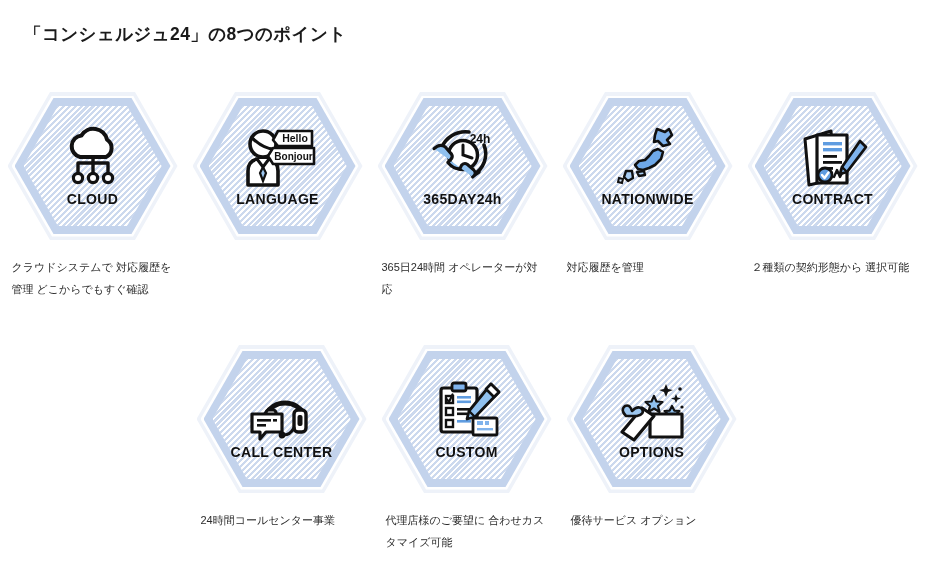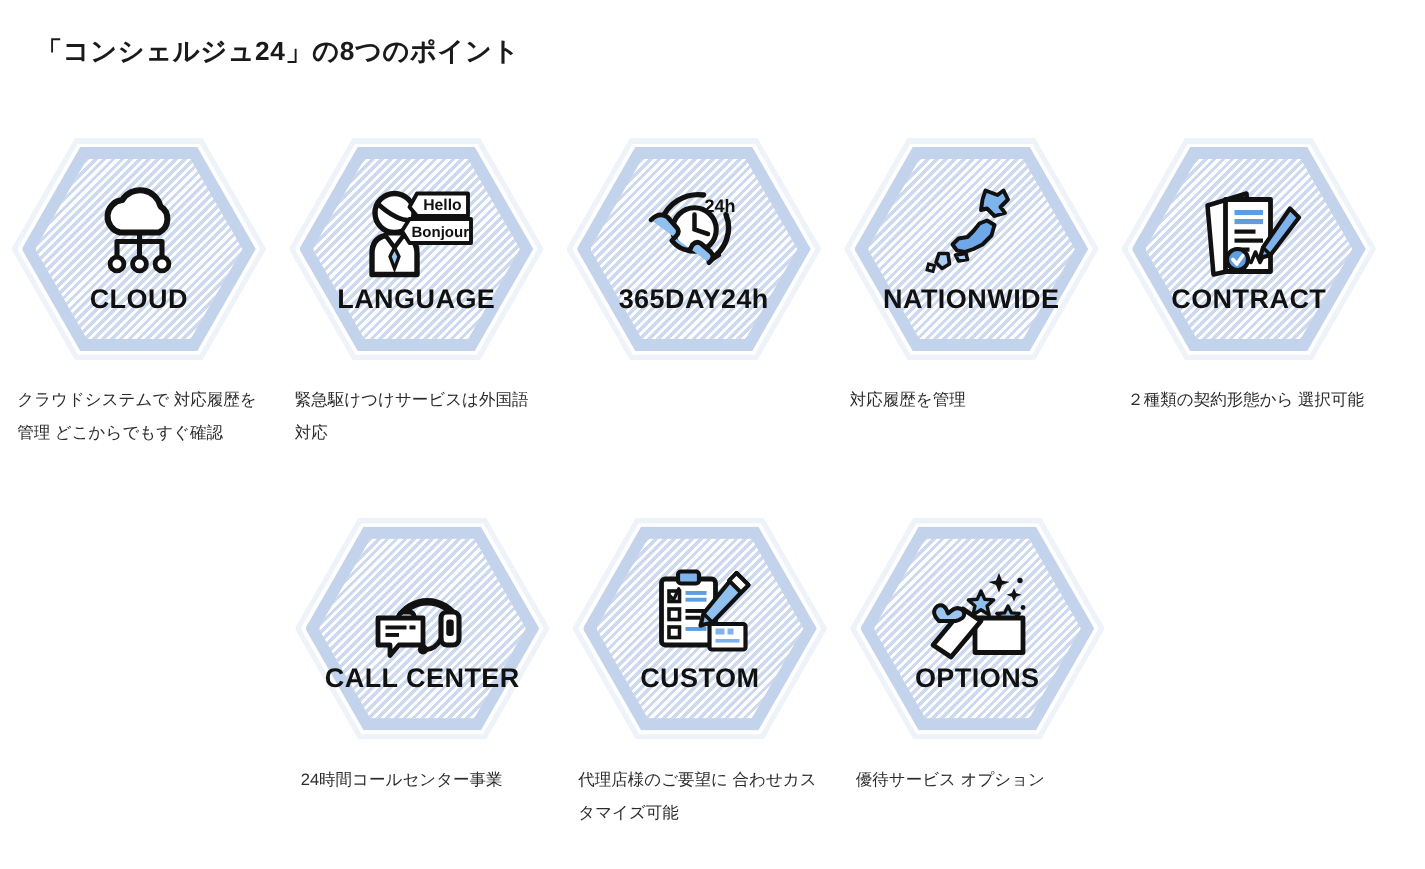--- a/index.html
+++ b/index.html
@@ -100,21 +100,21 @@
   .hex-icon {
     width: 74px;
     height: 64px;
     display: flex;
     align-items: center;
     justify-content: center;
     margin-bottom: 2px;
   }
   .hex-icon svg { display: block; overflow: visible; }
   .hex-label {
-    font-size: 18px;
+    font-size: 14px;
     font-weight: bold;
     color: #111111;
     letter-spacing: 0.3px;
     text-align: center;
     line-height: 1;
     white-space: nowrap;
   }
 
   
   .caption {
@@ -179,21 +179,20 @@
               <path d="M38 4 L72 4 L72 19 L38 19 L33 13 Z" fill="#fff" stroke="#111" stroke-width="2.6" stroke-linejoin="round"></path>
               <text x="55" y="15" font-family="'Liberation Sans',sans-serif" font-size="10.5" font-weight="bold" fill="#111" text-anchor="middle">Hello</text>
 
               <path d="M33 21 L74 21 L74 37 L33 37 L28 29 Z" fill="#fff" stroke="#111" stroke-width="2.6" stroke-linejoin="round"></path>
               <text x="53.5" y="33" font-family="'Liberation Sans',sans-serif" font-size="10" font-weight="bold" fill="#111" text-anchor="middle">Bonjour</text>
             </svg>
           </div>
           <div class="hex-label">LANGUAGE</div>
         </div>
       </div>
-      <div class="caption">緊急駆けつけサービスは外国語対応</div>
     </div>
 
     <div class="cell">
       <div class="hex-wrap">
         <div class="hex-outer"></div>
         <div class="hex-mid"></div>
         <div class="hex-band"></div>
         <div class="hex-inner"></div>
         <div class="hex-content">
           <div class="hex-icon">
@@ -207,20 +206,21 @@
               <path d="M36 18 L36 28 L45 31" fill="none" stroke="#111" stroke-width="3" stroke-linecap="round"></path>
 
               <text x="53" y="16" font-family="'Liberation Sans',sans-serif" font-size="12" font-weight="bold" fill="#111" text-anchor="middle">24h</text>
 
               <path d="M12 30 Q18 24 24 28 L31 36 Q33 39 30 42 L27 45 Q33 52 40 52 L42 48 Q45 45 48 47 L55 53 Q59 57 54 61" fill="#8fc0ee" stroke="#111" stroke-width="3.4" stroke-linecap="round" stroke-linejoin="round" transform="translate(-4,-6) scale(0.92)"></path>
             </svg>
           </div>
           <div class="hex-label">365DAY24h</div>
         </div>
       </div>
+      <div class="caption">365日24時間 オペレーターが対応</div>
     </div>
 
     <div class="cell">
       <div class="hex-wrap">
         <div class="hex-outer"></div>
         <div class="hex-mid"></div>
         <div class="hex-band"></div>
         <div class="hex-inner"></div>
         <div class="hex-content">
           <div class="hex-icon">

